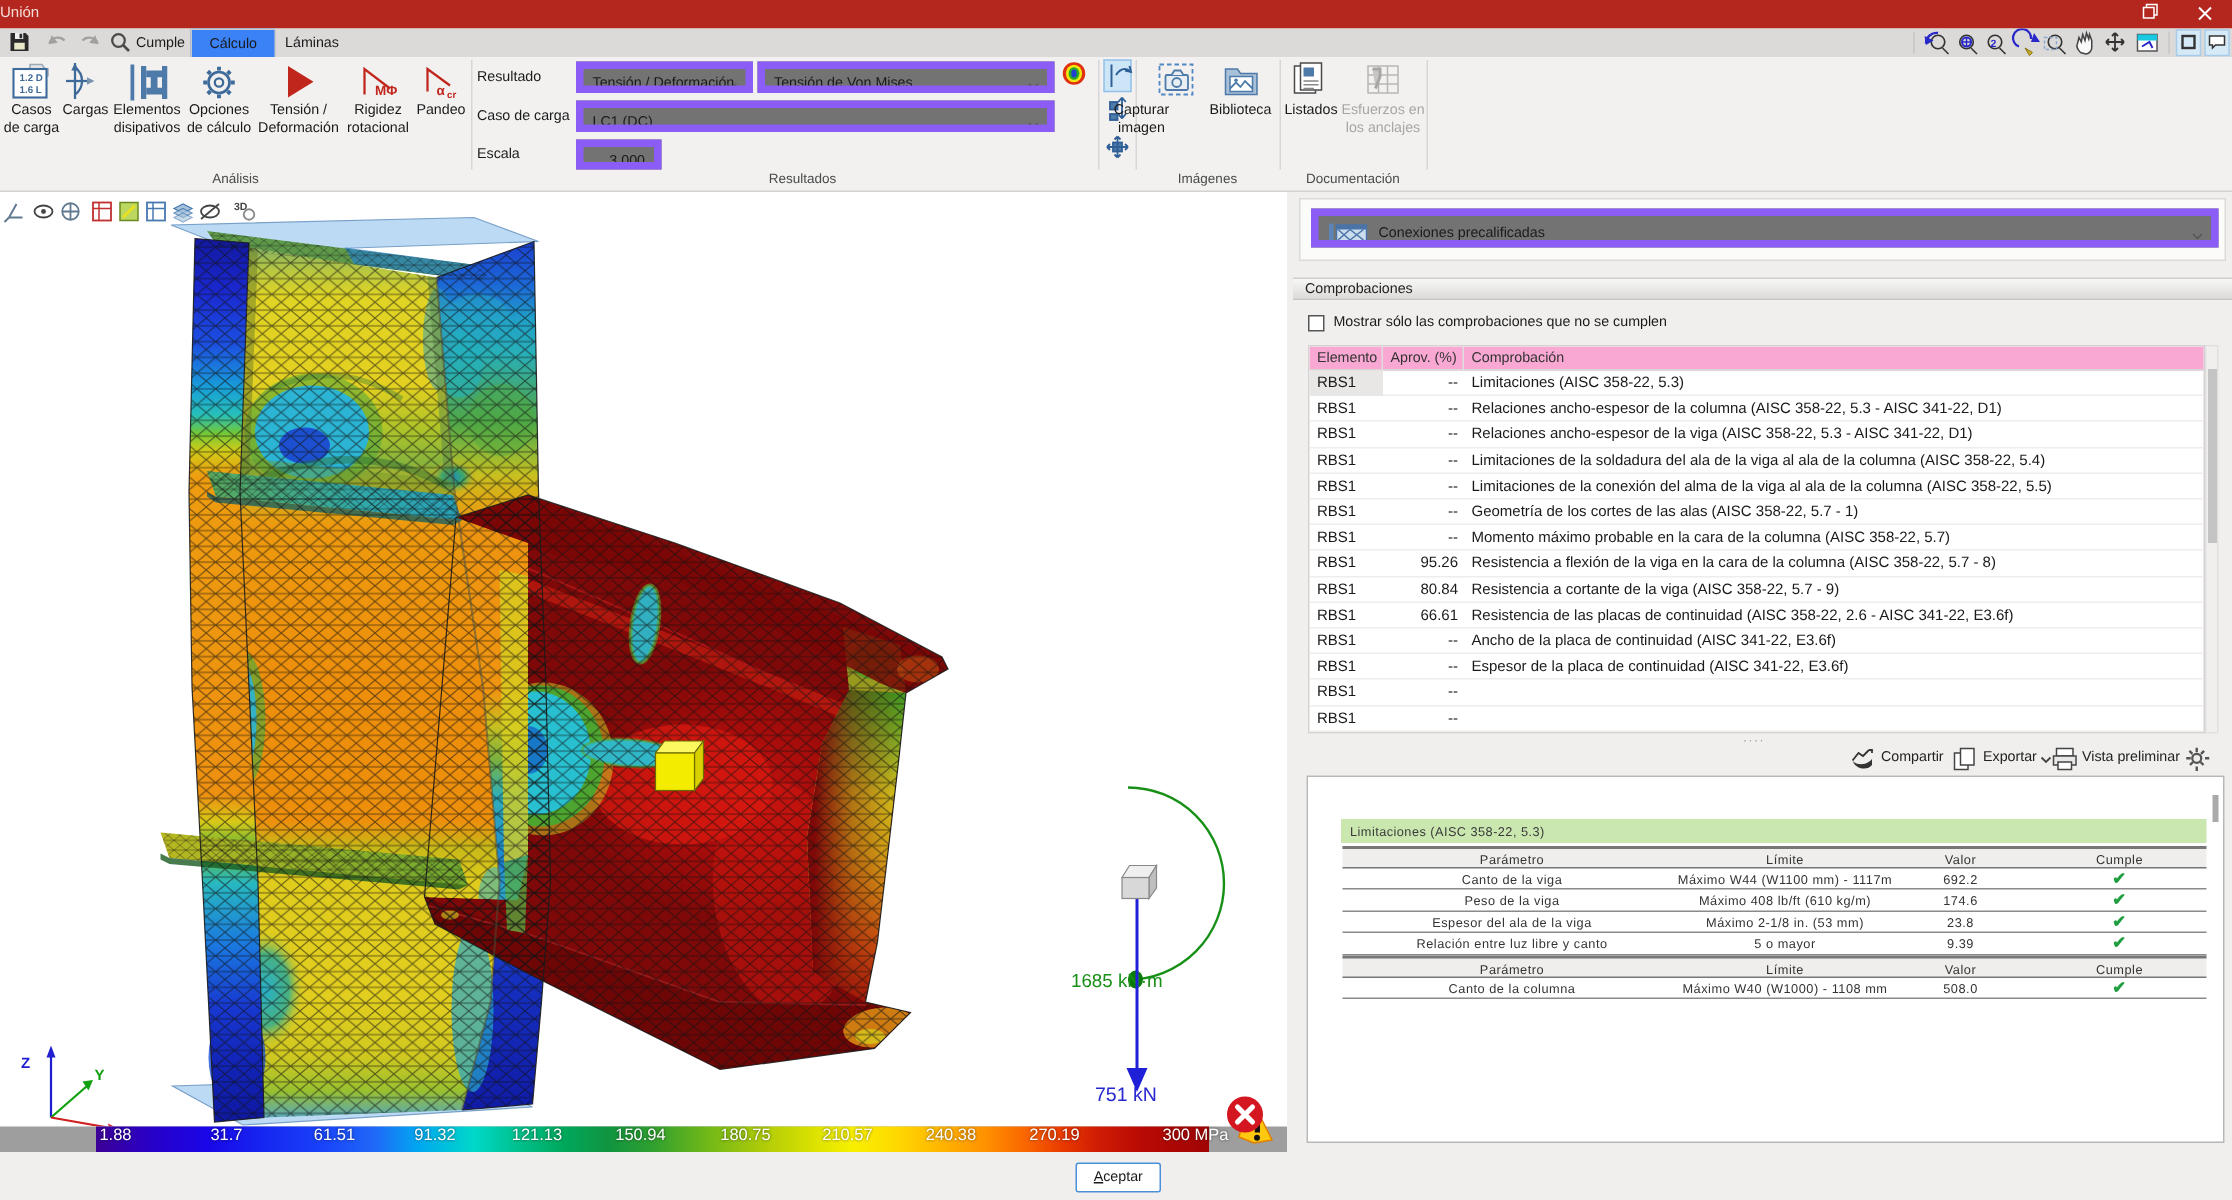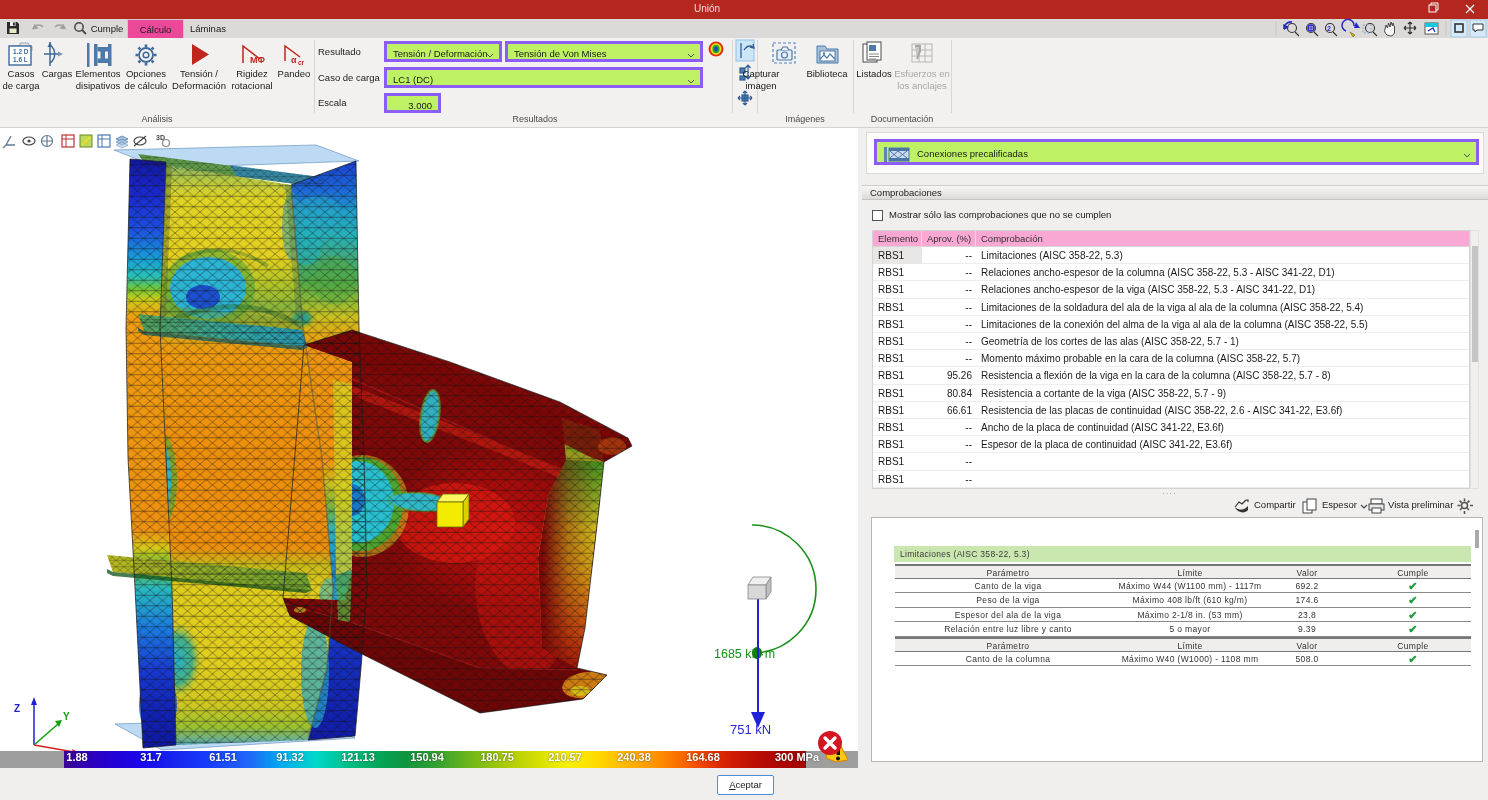--- a/index.html
+++ b/index.html
@@ -1,25 +1,25 @@
 <!DOCTYPE html>
 <html><head><meta charset="utf-8"><style>
 *{margin:0;padding:0;box-sizing:border-box}
 html,body{width:1488px;height:800px;overflow:hidden;font-family:"Liberation Sans",sans-serif;font-size:9.5px;color:#1a1a1a;background:#F0EFEE}
 .abs{position:absolute}
 #titlebar{position:absolute;left:0;top:0;width:1488px;height:19px;background:#B3271E}
-#title{position:absolute;left:0;top:3px;width:1414px;text-align:center;color:#F3DAD6;font-size:10px}
+#title{position:absolute;left:0;top:3px;width:1414px;text-align:left;color:#F3DAD6;font-size:10px}
 #tabrow{position:absolute;left:0;top:19px;width:1488px;height:19px;background:#DCDAD9}
 #ribbon{position:absolute;left:0;top:38px;width:1488px;height:90px;background:#F2F1F0;border-bottom:1px solid #D5D3D2}
 .tab{position:absolute;top:19px;height:19px;line-height:19px;font-size:9.5px;color:#1a1a1a;text-align:center}
-.tabact{background:#ec4899;border:1px solid #CCCAC9;border-bottom:none}
+.tabact{background:#3b82f6;border:1px solid #CCCAC9;border-bottom:none}
 .gsep{position:absolute;top:40px;height:73px;width:1px;background:#D8D6D5}
 .glbl{position:absolute;top:114px;height:13px;font-size:9px;color:#4a4a4a;text-align:center}
 .rlbl{position:absolute;top:68px;font-size:9.5px;color:#1a1a1a;text-align:center;line-height:12px}
-.combo{position:absolute;background:#bef264;border:3px solid #8b5cf6;font-size:9.5px;line-height:19px;padding-left:6px;white-space:nowrap;overflow:hidden}
+.combo{position:absolute;background:#737373;border:5px solid #8b5cf6;font-size:9.5px;line-height:19px;padding-left:6px;white-space:nowrap;overflow:hidden}
 .chev{position:absolute;right:6px;top:8px;width:7px;height:7px}
 .flbl{position:absolute;left:318px;font-size:9.5px}
 #vp{position:absolute;left:0;top:128px;width:858px;height:664px;background:#fff}
 #bstrip{position:absolute;left:0;top:768px;width:1488px;height:32px;background:#F0EFEE}
 #aceptar{position:absolute;left:717px;top:775px;width:57px;height:20px;background:#fff;border:1px solid #4A90D9;border-radius:2px;text-align:center;line-height:18px;font-size:9.5px}
 #rpanel{position:absolute;left:862px;top:128px;width:626px;height:672px;background:#F0EFEE}
 #combowrap{position:absolute;left:4px;top:4px;width:618px;height:42px;background:#FBFBFA;border:1px solid #DCDAD9}
 #cmpbar{position:absolute;left:0;top:57px;width:626px;height:15px;background:linear-gradient(#F7F7F6,#DDDBDA);border-top:1px solid #CFCDCC;border-bottom:1px solid #C6C4C3;font-size:9.5px;line-height:14px;padding-left:8px;color:#222}
 #chkrow{position:absolute;left:10px;top:81px;font-size:9.5px}
 #chk{position:absolute;left:0;top:1px;width:11px;height:11px;background:#fff;border:1px solid #555}
@@ -38,21 +38,21 @@
 .rtbl{position:absolute;left:23px;width:576px;font-size:8.5px;color:#333;letter-spacing:.35px}
 .rrow{position:relative;height:14.6px;line-height:14.5px;text-align:center;border-bottom:1px solid #8a8a8a;white-space:nowrap}
 .rhead{background:#EFEEED;border-top:2px solid #777;border-bottom:1px solid #777}
 .rc1{position:absolute;left:0;width:226px}
 .rc2{position:absolute;left:226px;width:138px}
 .rc3{position:absolute;left:364px;width:96px}
 .rc4{position:absolute;left:460px;width:116px}
 .chkm{color:#1E9E3E;font-weight:bold;font-size:11px}
 #colorbar{position:absolute;left:0;top:623px;width:858px;height:17px;background:#9E9E9E}
 #cbgrad{position:absolute;left:64px;top:0;width:742px;height:17px}
-.cbl{position:absolute;top:0;font-size:11px;font-weight:bold;color:#fff;text-shadow:0 0 2px rgba(0,0,0,.6);transform:translateX(-50%);white-space:nowrap}
+.cbl{position:absolute;top:0;font-size:11px;font-weight:normal;color:#fff;text-shadow:0 0 2px rgba(0,0,0,.6);transform:translateX(-50%);white-space:nowrap}
 </style></head>
 <body>
 <div id="titlebar"></div>
 <div id="title">Unión</div>
 <svg class="abs" style="left:1420px;top:0" width="68" height="19">
  <rect x="9" y="5" width="7" height="7" fill="none" stroke="#fff" stroke-width="1"></rect>
  <path d="M11 5 v-2 h7 v7 h-2" fill="none" stroke="#fff" stroke-width="1"></path>
  <path d="M46 5 l8 8 M54 5 l-8 8" stroke="#fff" stroke-width="1.3"></path>
 </svg>
 <div id="tabrow"></div>
@@ -506,21 +506,21 @@
       <div id="cbgrad" style="background:linear-gradient(90deg,#3C0096 0%,#2800C8 5%,#1A06E8 10%,#1626F0 15%,#1840FA 20%,#2068F8 25%,#00A8F0 29%,#00D8C8 34%,#00C08C 38%,#00A85C 42%,#109440 46%,#30A030 50%,#72B818 55%,#B0CC08 60%,#E0E400 65%,#F8F000 68%,#FFD800 72%,#FFB400 76%,#FF9000 80%,#F86000 84%,#E83800 87%,#D01C04 90%,#B80A04 94%,#A00404 100%)"></div>
 <div class="cbl" style="left:77px">1.88</div>
 <div class="cbl" style="left:151px">31.7</div>
 <div class="cbl" style="left:223px">61.51</div>
 <div class="cbl" style="left:290px">91.32</div>
 <div class="cbl" style="left:358px">121.13</div>
 <div class="cbl" style="left:427px">150.94</div>
 <div class="cbl" style="left:497px">180.75</div>
 <div class="cbl" style="left:565px">210.57</div>
 <div class="cbl" style="left:634px">240.38</div>
-<div class="cbl" style="left:703px">164.68</div>
+<div class="cbl" style="left:703px">270.19</div>
 <div class="cbl" style="left:797px">300 MPa</div>
 </div>
 <svg width="40" height="42" style="position:absolute;left:814px;top:600px">
  <polygon points="15,18 27,18 34,32 22,34 12,30" fill="#FFC810" stroke="#E08000" stroke-width="1"></polygon>
  <rect x="22.5" y="20" width="3.5" height="7" fill="#111"></rect>
  <circle cx="24" cy="30.5" r="2" fill="#111"></circle>
  <circle cx="16" cy="15" r="12" fill="#D41620"></circle>
  <path d="M11 10 l10 10 M21 10 l-10 10" stroke="#fff" stroke-width="3.4" stroke-linecap="round"></path>
 </svg>
 </div>
@@ -626,21 +626,21 @@
 <div id="shrow">
  <svg class="abs" style="left:371px;top:1px" width="18" height="16">
         <path d="M2 9 l4-5 3 2 4-4 M13 2 h2 v2" fill="none" stroke="#333" stroke-width="1.2"></path>
         <path d="M2 9 c2 3 9 4 13-1 l0 4 c-3 4 -11 3 -13-3 z" fill="#333"></path>
       </svg>
  <span class="abs" style="left:392px;top:2px">Compartir</span>
  <svg class="abs" style="left:440px;top:1px" width="16" height="16">
         <rect x="1" y="4" width="9" height="11" fill="#fff" stroke="#444"></rect>
         <rect x="5" y="1" width="9" height="11" fill="#fff" stroke="#444"></rect>
       </svg>
- <span class="abs" style="left:460px;top:2px">Espesor</span>
+ <span class="abs" style="left:460px;top:2px">Exportar</span>
  <svg class="abs" style="left:498px;top:7px" width="9" height="7">
         <path d="M1 1 l3 3 3-3" fill="none" stroke="#444" stroke-width="1.2"></path>
       </svg>
  <svg class="abs" style="left:506px;top:1px" width="17" height="16">
         <rect x="3" y="1" width="11" height="5" fill="#fff" stroke="#444"></rect>
         <rect x="1" y="6" width="15" height="6" fill="#e8e8e8" stroke="#444"></rect>
         <rect x="4" y="10" width="9" height="5" fill="#fff" stroke="#444"></rect>
       </svg>
  <span class="abs" style="left:526px;top:2px">Vista preliminar</span>
  <svg class="abs" style="left:594px;top:0" width="17" height="17">

